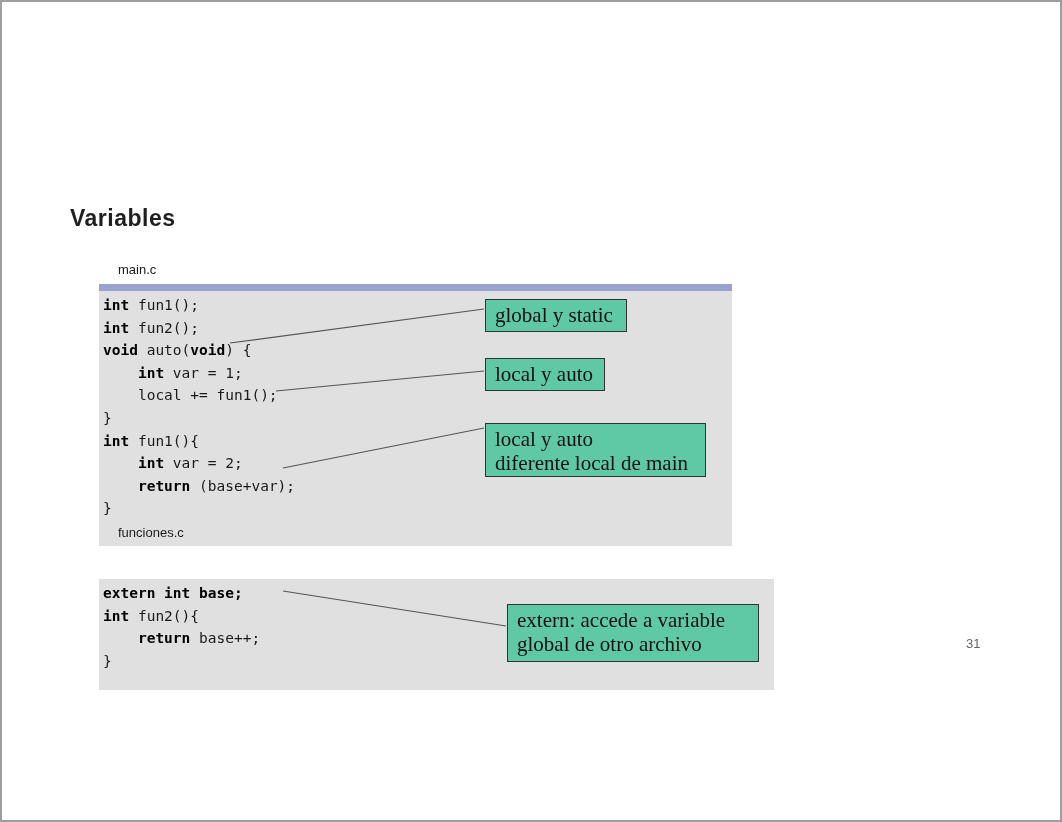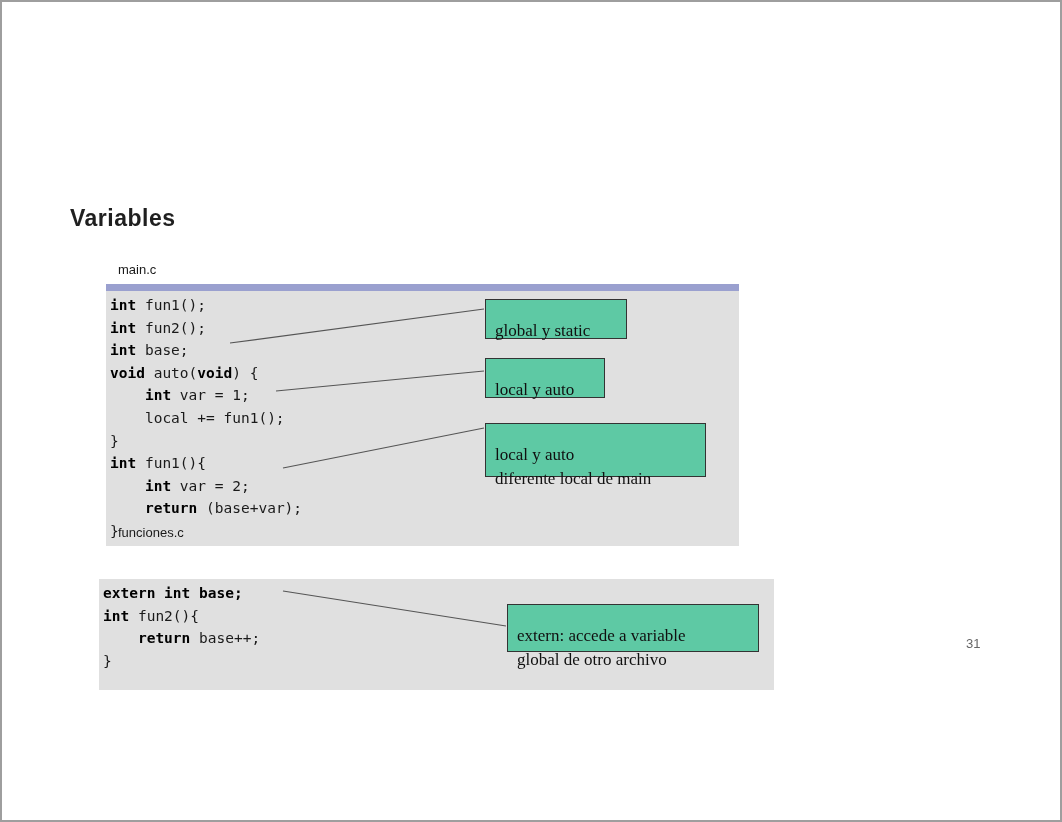--- a/index.html
+++ b/index.html
@@ -34,21 +34,21 @@
   }
   #label-main { left: 116px; top: 260px; }
   #label-funciones { left: 116px; top: 523px; }
 
   .code-block {
     position: absolute;
     background: var(--code-background, #e0e0e0);
     box-sizing: border-box;
   }
   #code-main {
-    left: 104px;
+    left: 97px;
     top: 282px;
     width: 633px;
     height: 262px;
   }
   #code-funciones {
     left: 97px;
     top: 577px;
     width: 675px;
     height: 111px;
   }
@@ -70,31 +70,31 @@
   .code-line .kw {
     font-weight: 700;
     color: #000000;
   }
 
   .note {
     position: absolute;
     box-sizing: border-box;
     background: var(--annotation-fill, #5ec9a4);
     border: 1.5px solid var(--annotation-border, #333333);
-    padding: 19px 9px;
+    padding: 3px 9px;
     font-family: "Liberation Serif", serif;
-    font-size: 17px;
+    font-size: 21px;
     line-height: 24px;
     color: #101010;
     white-space: nowrap;
   }
   #note-1 { left: 483px; top: 297px; width: 142px; height: 33px; }
   #note-2 { left: 483px; top: 356px; width: 120px; height: 33px; }
   #note-3 { left: 483px; top: 421px; width: 221px; height: 54px; }
-  #note-4 { left: 505px; top: 602px; width: 252px; height: 48px; }
+  #note-4 { left: 505px; top: 602px; width: 252px; height: 58px; }
 
   .connector-svg {
     position: absolute;
     left: 0;
     top: 0;
     width: 1062px;
     height: 822px;
     pointer-events: none;
   }
   .connector {
@@ -116,21 +116,20 @@
 
   <div class="slide-title">Variables</div>
 
   <div class="file-label" id="label-main">main.c</div>
 
   <div class="code-block" id="code-main">
     <div class="code-topbar"></div>
     <div class="code-lines">
         <div class="code-line"><span class="kw">int</span><span> fun1();</span></div>
         <div class="code-line"><span class="kw">int</span><span> fun2();</span></div>
-        <div class="code-line"><span class="kw">int</span><span> base;</span></div>
         <div class="code-line"><span class="kw">void</span><span> auto(</span><span class="kw">void</span><span>) {</span></div>
         <div class="code-line"><span>    </span><span class="kw">int</span><span> var = 1;</span></div>
         <div class="code-line"><span>    local += fun1();</span></div>
         <div class="code-line"><span>}</span></div>
         <div class="code-line"><span class="kw">int</span><span> fun1(){</span></div>
         <div class="code-line"><span>    </span><span class="kw">int</span><span> var = 2;</span></div>
         <div class="code-line"><span>    </span><span class="kw">return</span><span> (base+var);</span></div>
         <div class="code-line"><span>}</span></div>
       </div>
   </div>

